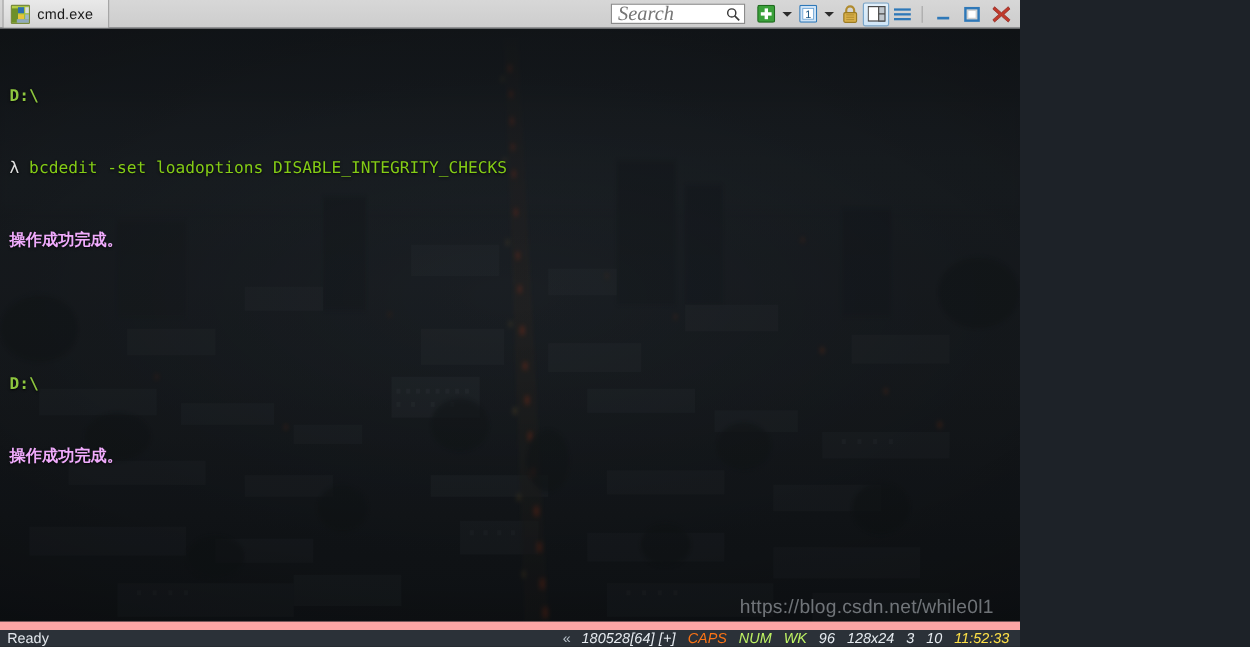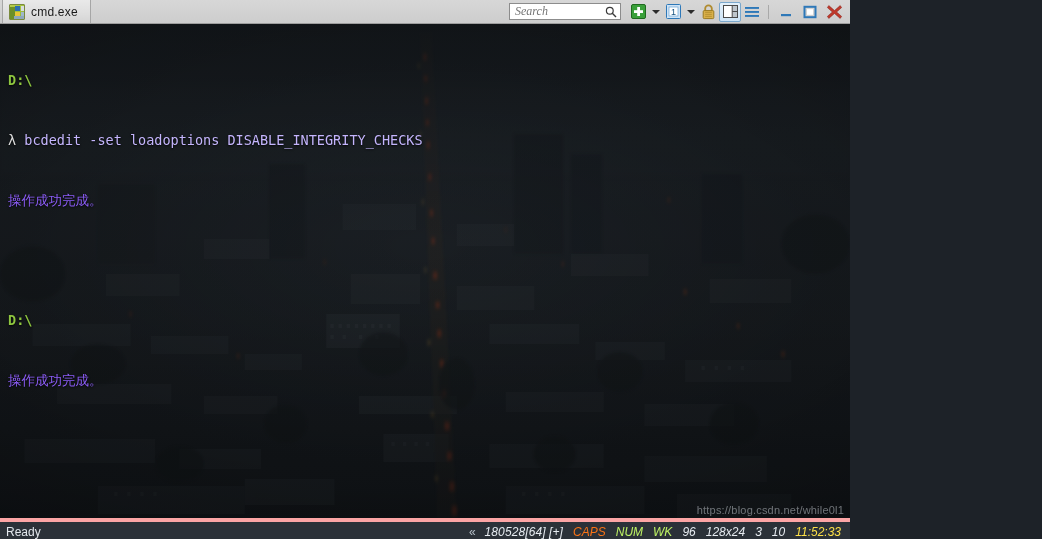--- a/index.html
+++ b/index.html
@@ -93,21 +93,21 @@
     display: flex;
     align-items: center;
     margin-right: 6px;
   }
   .searchbox input {
     border: none;
     outline: none;
     background: transparent;
     font-family: "Liberation Serif", serif;
     font-style: italic;
-    font-size: 12px;
+    font-size: 17px;
     color: #0c4a6e;
     padding: 0 18px 0 5px;
     width: 100%;
     height: 100%;
     box-sizing: border-box;
   }
   .search-icon {
     position: absolute;
     right: 3px;
     top: 2px;
@@ -178,43 +178,43 @@
     right: 0;
     font-family: "DejaVu Sans Mono", "Liberation Mono", monospace;
     font-size: 13.5px;
     line-height: 20px;
     white-space: pre;
     text-shadow: 0 1px 2px rgba(0,0,0,0.85);
   }
   .line { height: 20px; }
   .c-path  { color: #8ec63f; font-weight: 700; }
   .c-lam   { color: #e0e0e0; }
-  .c-cmd   { color: #c4b5fd; }
-  .c-out   { color: #8b5cf6; }
+  .c-cmd   { color: #84cc16; }
+  .c-out   { color: #f0abfc; font-weight: bold; }
 
   .watermark {
     position: absolute;
-    right: 6px;
+    right: 22px;
     bottom: 2px;
     font-family: "Liberation Sans", sans-serif;
-    font-size: 11px;
+    font-size: 16px;
     color: rgba(208,214,220,0.50);
     letter-spacing: 0.2px;
     white-space: nowrap;
     pointer-events: none;
   }
 
   
   .statusbar {
     height: 21px;
     min-height: 21px;
     background: #2b3138;
-    border-top: 4px solid #fca5a5;
-    display: flex;
-    align-items: flex-end;
+    border-top: 7px solid #fca5a5;
+    display: flex;
+    align-items: flex-start;
     box-sizing: border-box;
     font-size: 12px;
     color: #cfd6dd;
     font-family: "Liberation Sans", sans-serif;
     position: relative;
     z-index: 2;
   }
   .status-left {
     padding-left: 6px;
     color: #e2e7ec;

